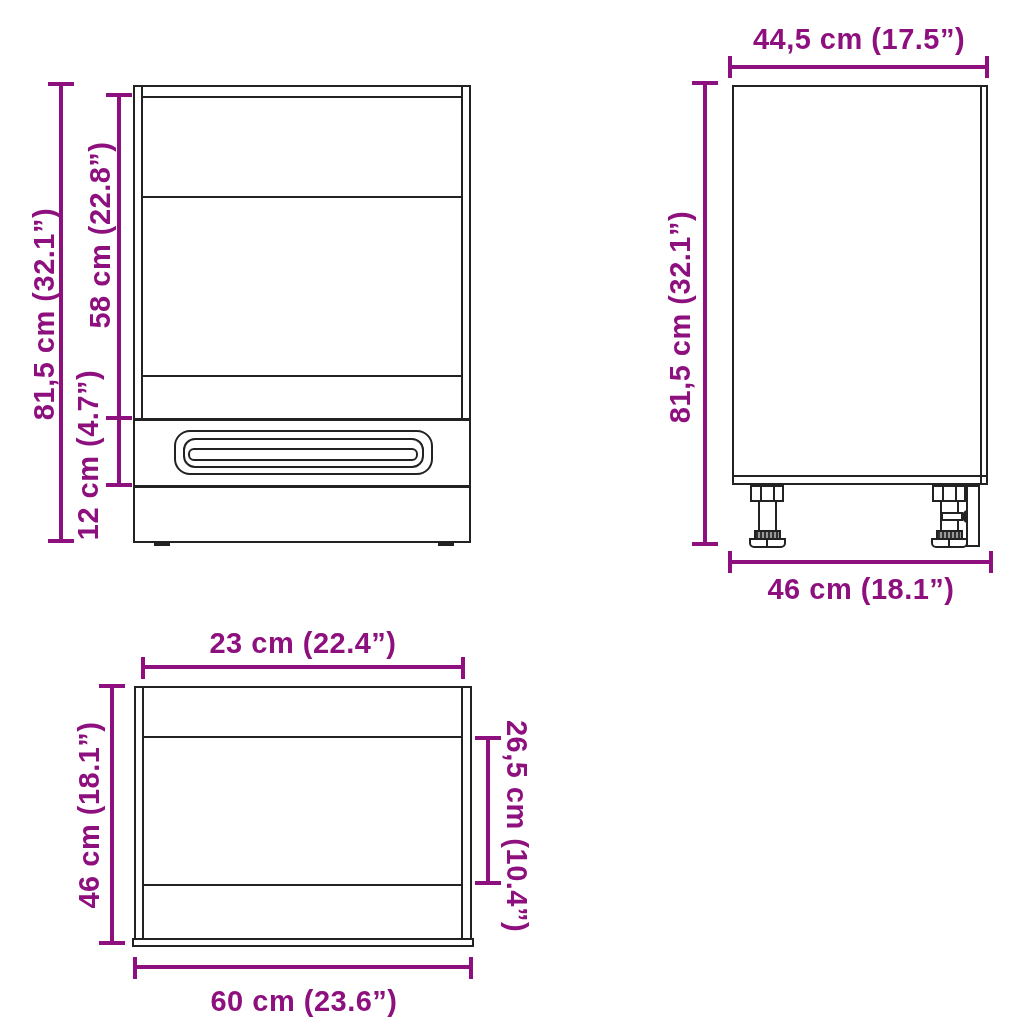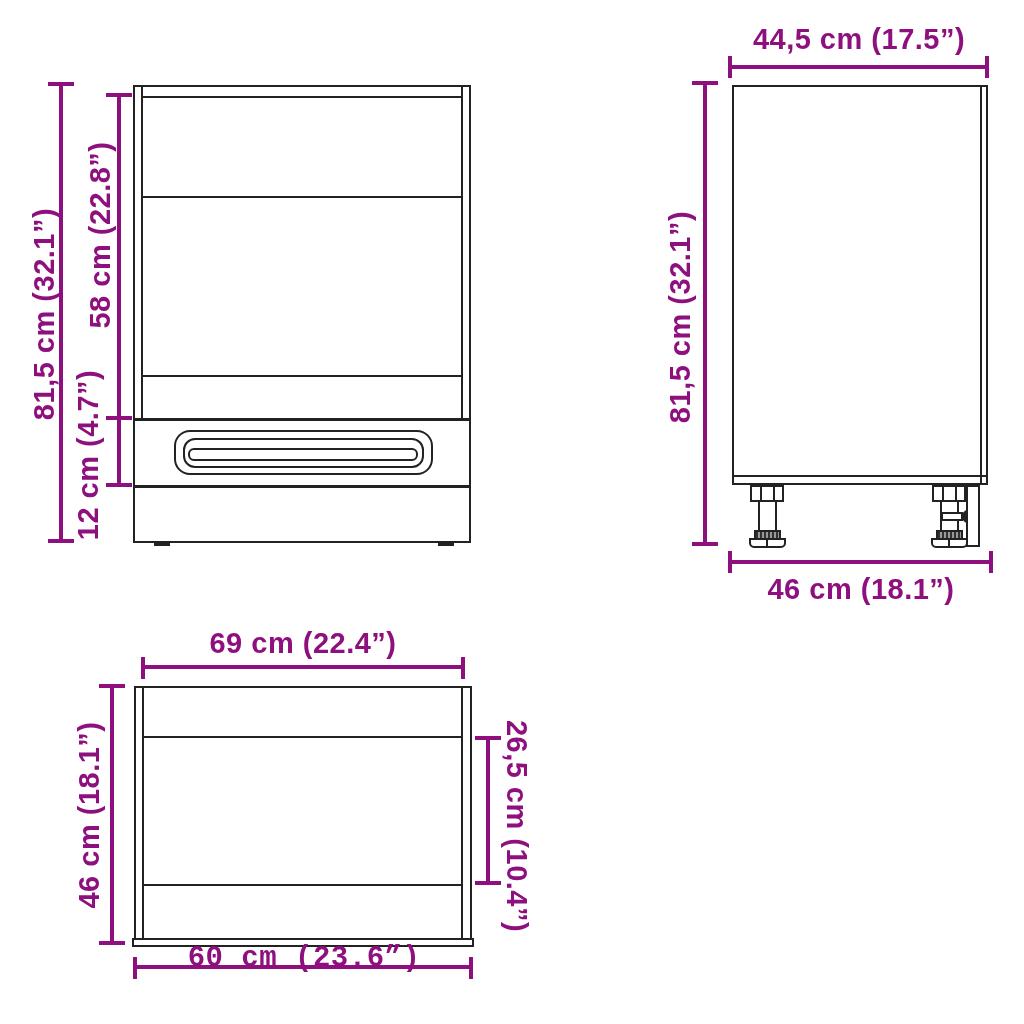--- a/index.html
+++ b/index.html
@@ -121,31 +121,31 @@
     <div class="dr" style="left:134px;top:686px;width:338px;height:254px;"></div>
     <div class="dl" style="left:142px;top:688px;width:2px;height:250px;"></div>
     <div class="dl" style="left:461px;top:688px;width:2px;height:250px;"></div>
     <div class="dl" style="left:144px;top:736px;width:317px;height:2px;"></div>
     <div class="dl" style="left:144px;top:884px;width:317px;height:2px;"></div>
     <div class="dr" style="left:132px;top:938px;width:342px;height:9px;"></div>
 
     <div class="pl" style="left:143px;top:665px;width:322px;height:4px;"></div>
     <div class="pl" style="left:141px;top:657px;width:4px;height:22px;"></div>
     <div class="pl" style="left:461px;top:657px;width:4px;height:22px;"></div>
-    <div class="lbl" style="left:123px;top:626px;width:360px;">69 cm (22.4”)</div>
+    <div class="lbl" style="left:123px;top:626px;width:360px;">23 cm (22.4”)</div>
 
     <div class="pl" style="left:110px;top:686px;width:4px;height:259px;"></div>
     <div class="pl" style="left:99px;top:684px;width:26px;height:4px;"></div>
     <div class="pl" style="left:99px;top:941px;width:26px;height:4px;"></div>
     <div class="lbl rot-ccw" style="left:-71px;top:798px;width:320px;">46 cm (18.1”)</div>
 
     <div class="pl" style="left:486px;top:738px;width:4px;height:147px;"></div>
     <div class="pl" style="left:475px;top:736px;width:26px;height:4px;"></div>
     <div class="pl" style="left:475px;top:881px;width:26px;height:4px;"></div>
     <div class="lbl rot-cw" style="left:357px;top:809px;width:320px;">26,5 cm (10.4”)</div>
 
     <div class="pl" style="left:135px;top:965px;width:338px;height:4px;"></div>
     <div class="pl" style="left:133px;top:957px;width:4px;height:22px;"></div>
     <div class="pl" style="left:469px;top:957px;width:4px;height:22px;"></div>
-    <div class="lbl" style="left:124px;top:942px;width:360px;font-family:Liberation Mono, monospace;">60 cm (23.6”)</div>
+    <div class="lbl" style="left:124px;top:984px;width:360px;">60 cm (23.6”)</div>
   </div>
 
 </div>
 
 </body></html>

